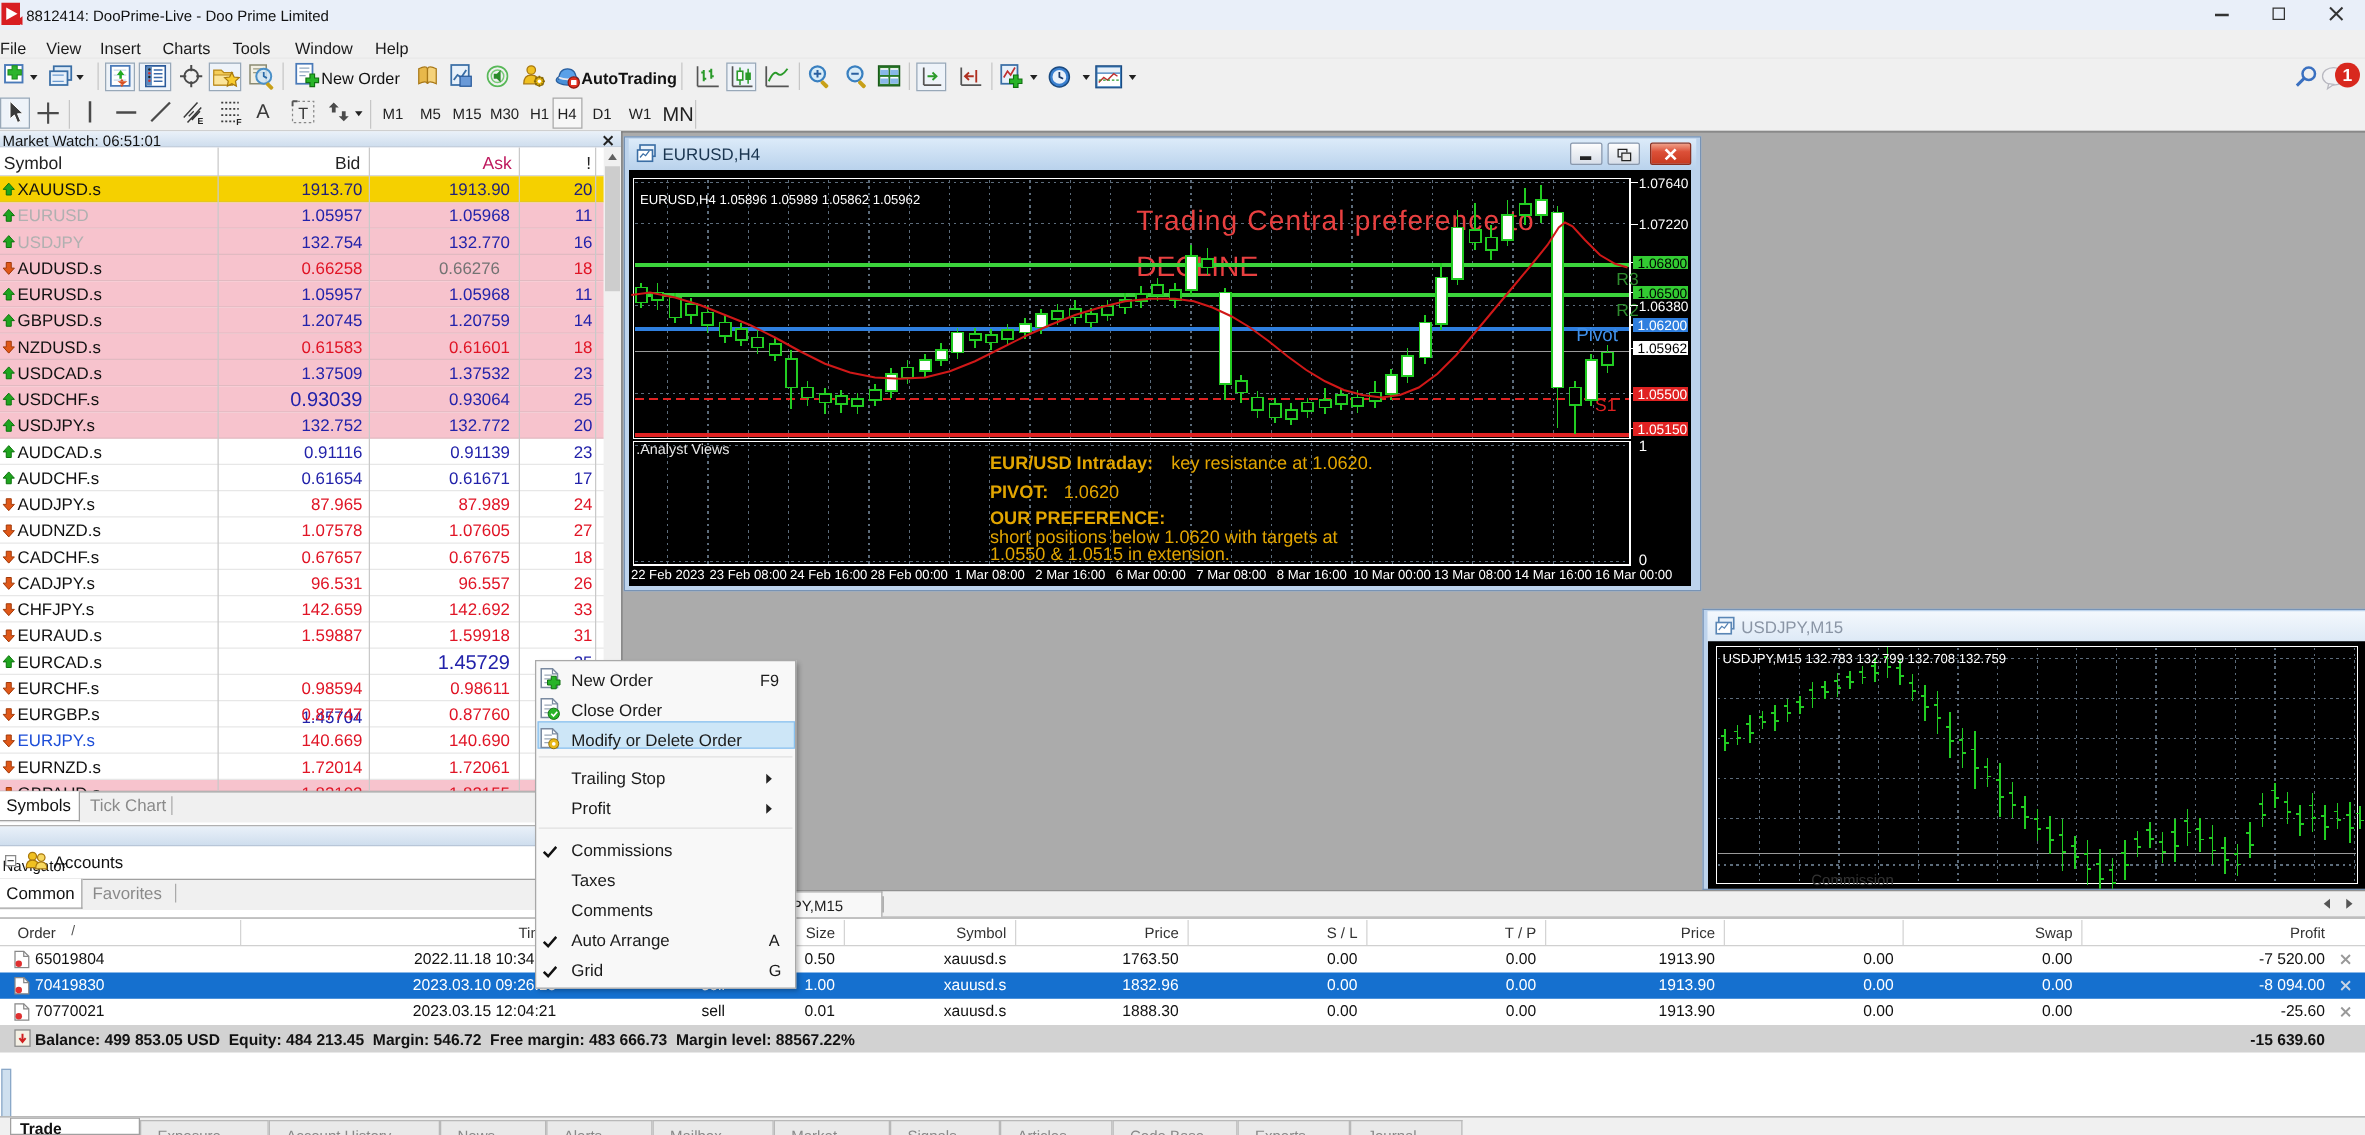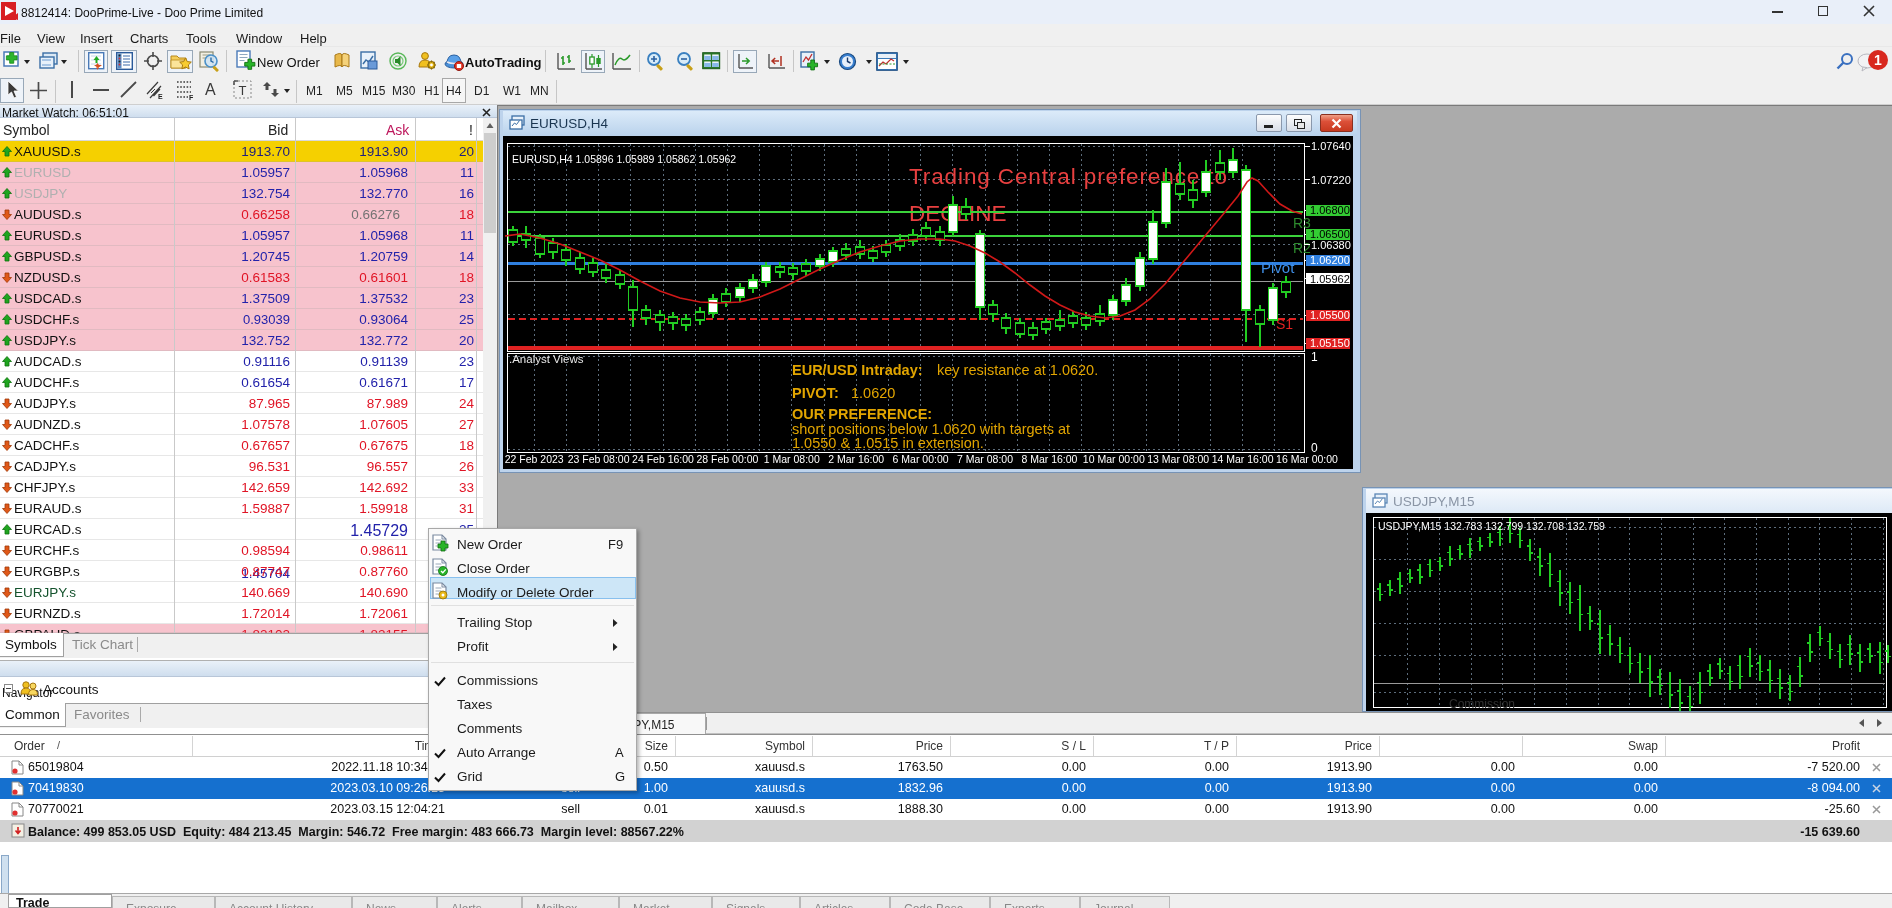--- a/index.html
+++ b/index.html
@@ -245,21 +245,21 @@
 <div class="sep1" style="left:296px;top:80px;height:23px;"></div>
 <div class="abs" style="left:442px;top:78px;width:24px;height:25px;background:#f6f6f6;border:1px solid #a8a8a8;"></div>
 <div class="tx" style="left:306px;top:84px;font-size:12px;color:#222;">M1</div>
 <div class="tx" style="left:336px;top:84px;font-size:12px;color:#222;">M5</div>
 <div class="tx" style="left:362px;top:84px;font-size:12px;color:#222;">M15</div>
 <div class="tx" style="left:392px;top:84px;font-size:12px;color:#222;">M30</div>
 <div class="tx" style="left:424px;top:84px;font-size:12px;color:#222;">H1</div>
 <div class="tx" style="left:446px;top:84px;font-size:12px;color:#222;">H4</div>
 <div class="tx" style="left:474px;top:84px;font-size:12px;color:#222;">D1</div>
 <div class="tx" style="left:503px;top:84px;font-size:12px;color:#222;">W1</div>
-<div class="tx" style="left:530px;top:84px;font-size:12px;color:#222;">MN</div>
+<div class="tx" style="left:530px;top:84px;font-size:16px;color:#222;">MN</div>
 <div class="sep1" style="left:556px;top:80px;height:23px;"></div>
 <div class="abs" style="left:0;top:105px;width:497px;height:13px;background:linear-gradient(#eaf1f9,#cfdeee);border-bottom:1px solid #b8c6d8;"></div>
 <div class="tx" style="left:2px;top:105.5px;font-size:12px;color:#111;">Market Watch: 06:51:01</div>
 <svg class="abs" style="left:482px;top:108px" width="9" height="9">
     <path d="M1 1 L8 8 M8 1 L1 8" stroke="#222" stroke-width="1.6"></path>
   </svg>
 <div class="abs" style="left:0;top:118px;width:497px;height:23px;background:#fff;border-bottom:1px solid #d8d8d8;"></div>
 <div class="tx" style="left:3px;top:122px;font-size:14px;color:#222;">Symbol</div>
 <div class="tx" style="left:268px;top:122px;font-size:14px;color:#222;">Bid</div>
 <div class="tx" style="left:386px;top:122px;font-size:14px;color:#be185d;">Ask</div>
@@ -335,21 +335,21 @@
 <div class="tx" style="left:14px;top:291px;font-size:13.5px;color:#111;">USDCAD.s</div>
 <div class="tx" style="left:290px;top:291px;font-size:13.5px;color:#2222aa;transform:translateX(-100%);">1.37509</div>
 <div class="tx" style="left:408px;top:291px;font-size:13.5px;color:#2222aa;transform:translateX(-100%);">1.37532</div>
 <div class="tx" style="left:474px;top:291px;font-size:13.5px;color:#2222aa;transform:translateX(-100%);">23</div>
 <div class="abs" style="left:0;top:308px;width:483px;height:1px;background:rgba(160,160,160,0.25);"></div>
 <div class="abs" style="left:0;top:309px;width:483px;height:21px;background:#f7c3cd;"></div>
 <svg class="abs" style="left:2px;top:314px" width="10" height="11">
     <path d="M5 0.5 L9.5 5.5 L7 5.5 L7 10 L3 10 L3 5.5 L0.5 5.5 Z" fill="#1fa51f" stroke="#0c720c" stroke-width="0.8"></path>
   </svg>
 <div class="tx" style="left:14px;top:312px;font-size:13.5px;color:#111;">USDCHF.s</div>
-<div class="tx" style="left:290px;top:312px;font-size:13px;color:#2222aa;transform:translateX(-100%);">0.93039</div>
+<div class="tx" style="left:290px;top:312px;font-size:16px;color:#2222aa;transform:translateX(-100%);">0.93039</div>
 <div class="tx" style="left:408px;top:312px;font-size:13.5px;color:#2222aa;transform:translateX(-100%);">0.93064</div>
 <div class="tx" style="left:474px;top:312px;font-size:13.5px;color:#2222aa;transform:translateX(-100%);">25</div>
 <div class="abs" style="left:0;top:329px;width:483px;height:1px;background:rgba(160,160,160,0.25);"></div>
 <div class="abs" style="left:0;top:330px;width:483px;height:21px;background:#f7c3cd;"></div>
 <svg class="abs" style="left:2px;top:335px" width="10" height="11">
     <path d="M5 0.5 L9.5 5.5 L7 5.5 L7 10 L3 10 L3 5.5 L0.5 5.5 Z" fill="#1fa51f" stroke="#0c720c" stroke-width="0.8"></path>
   </svg>
 <div class="tx" style="left:14px;top:333px;font-size:13.5px;color:#111;">USDJPY.s</div>
 <div class="tx" style="left:290px;top:333px;font-size:13.5px;color:#2222aa;transform:translateX(-100%);">132.752</div>
 <div class="tx" style="left:408px;top:333px;font-size:13.5px;color:#2222aa;transform:translateX(-100%);">132.772</div>
@@ -439,21 +439,21 @@
     <path d="M5 10.5 L9.5 5.5 L7 5.5 L7 1 L3 1 L3 5.5 L0.5 5.5 Z" fill="#e05818" stroke="#a03808" stroke-width="0.8"></path>
   </svg>
 <div class="tx" style="left:14px;top:564px;font-size:13.5px;color:#111;">EURGBP.s</div>
 <div class="tx" style="left:290px;top:564px;font-size:13.5px;color:#e01425;transform:translateX(-100%);">0.87747</div>
 <div class="tx" style="left:408px;top:564px;font-size:13.5px;color:#e01425;transform:translateX(-100%);">0.87760</div>
 <div class="tx" style="left:474px;top:564px;font-size:13.5px;color:#e01425;transform:translateX(-100%);">13</div>
 <div class="abs" style="left:0;top:581px;width:483px;height:1px;background:rgba(160,160,160,0.25);"></div>
 <svg class="abs" style="left:2px;top:587px" width="10" height="11">
     <path d="M5 10.5 L9.5 5.5 L7 5.5 L7 1 L3 1 L3 5.5 L0.5 5.5 Z" fill="#e05818" stroke="#a03808" stroke-width="0.8"></path>
   </svg>
-<div class="tx" style="left:14px;top:585px;font-size:13.5px;color:#14532d;">EURJPY.s</div>
+<div class="tx" style="left:14px;top:585px;font-size:13.5px;color:#1d4ed8;">EURJPY.s</div>
 <div class="tx" style="left:290px;top:585px;font-size:13.5px;color:#e01425;transform:translateX(-100%);">140.669</div>
 <div class="tx" style="left:408px;top:585px;font-size:13.5px;color:#e01425;transform:translateX(-100%);">140.690</div>
 <div class="tx" style="left:474px;top:585px;font-size:13.5px;color:#e01425;transform:translateX(-100%);">21</div>
 <div class="abs" style="left:0;top:602px;width:483px;height:1px;background:rgba(160,160,160,0.25);"></div>
 <svg class="abs" style="left:2px;top:608px" width="10" height="11">
     <path d="M5 10.5 L9.5 5.5 L7 5.5 L7 1 L3 1 L3 5.5 L0.5 5.5 Z" fill="#e05818" stroke="#a03808" stroke-width="0.8"></path>
   </svg>
 <div class="tx" style="left:14px;top:606px;font-size:13.5px;color:#111;">EURNZD.s</div>
 <div class="tx" style="left:290px;top:606px;font-size:13.5px;color:#e01425;transform:translateX(-100%);text-align:right;">1.72014</div>
 <div class="tx" style="left:408px;top:606px;font-size:13.5px;color:#e01425;transform:translateX(-100%);">1.72061</div>

